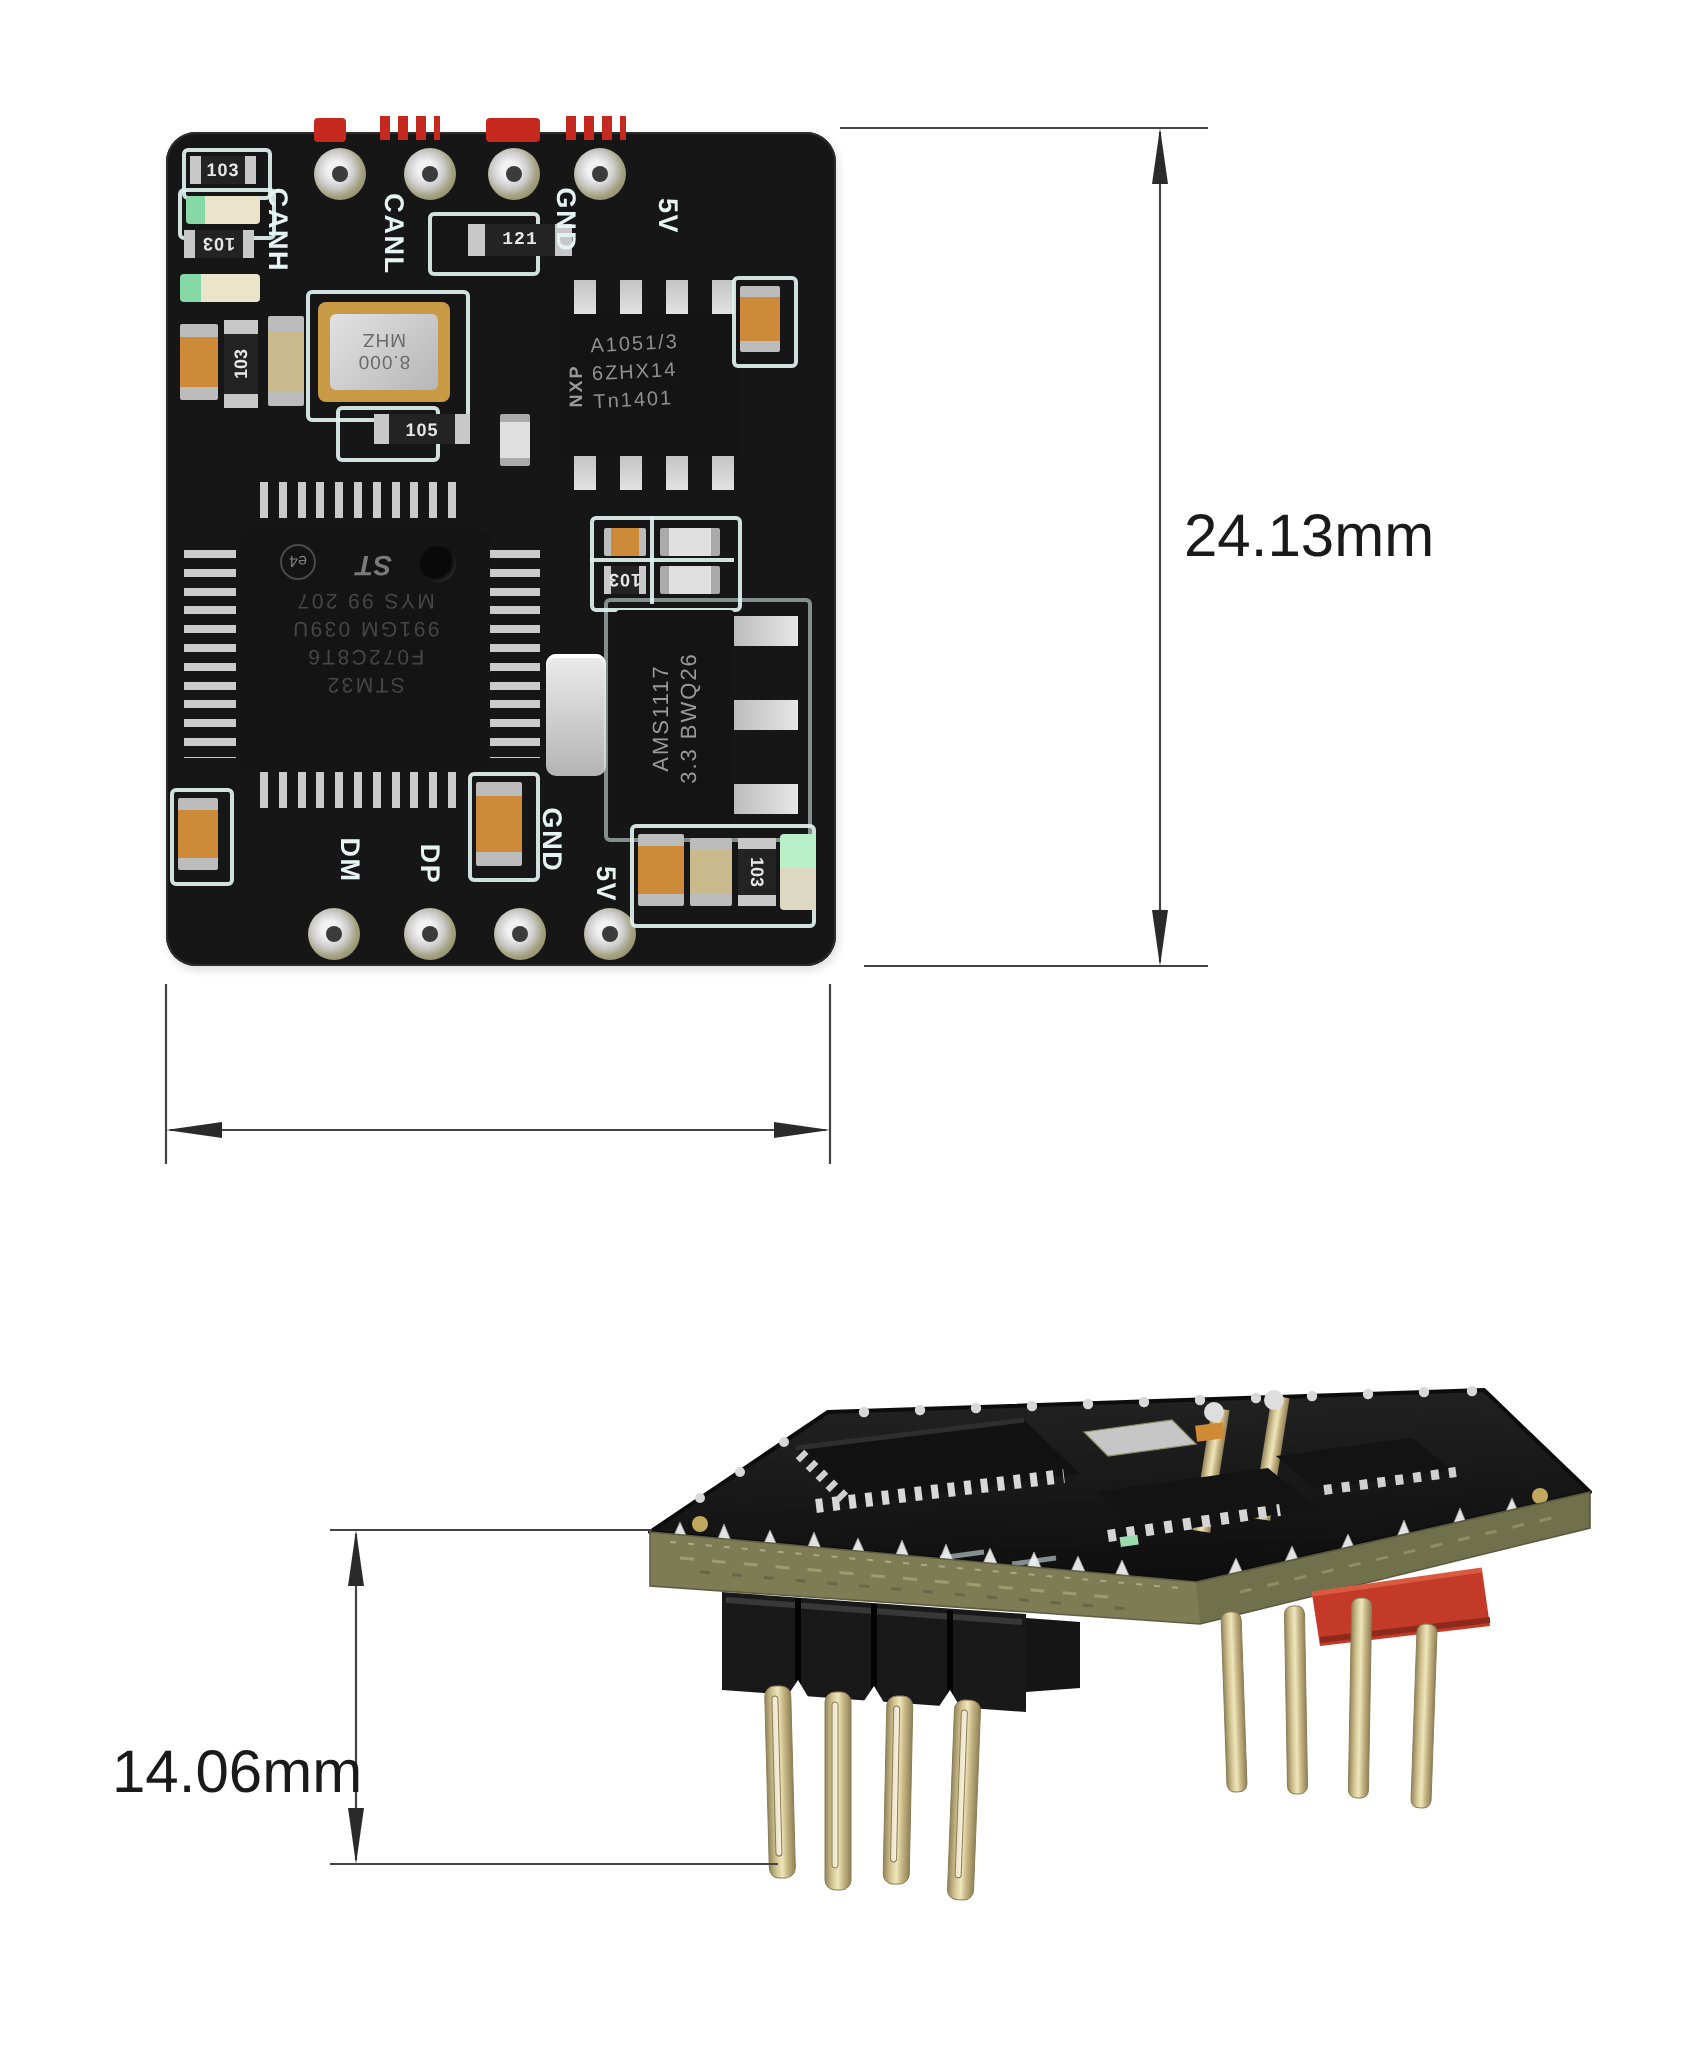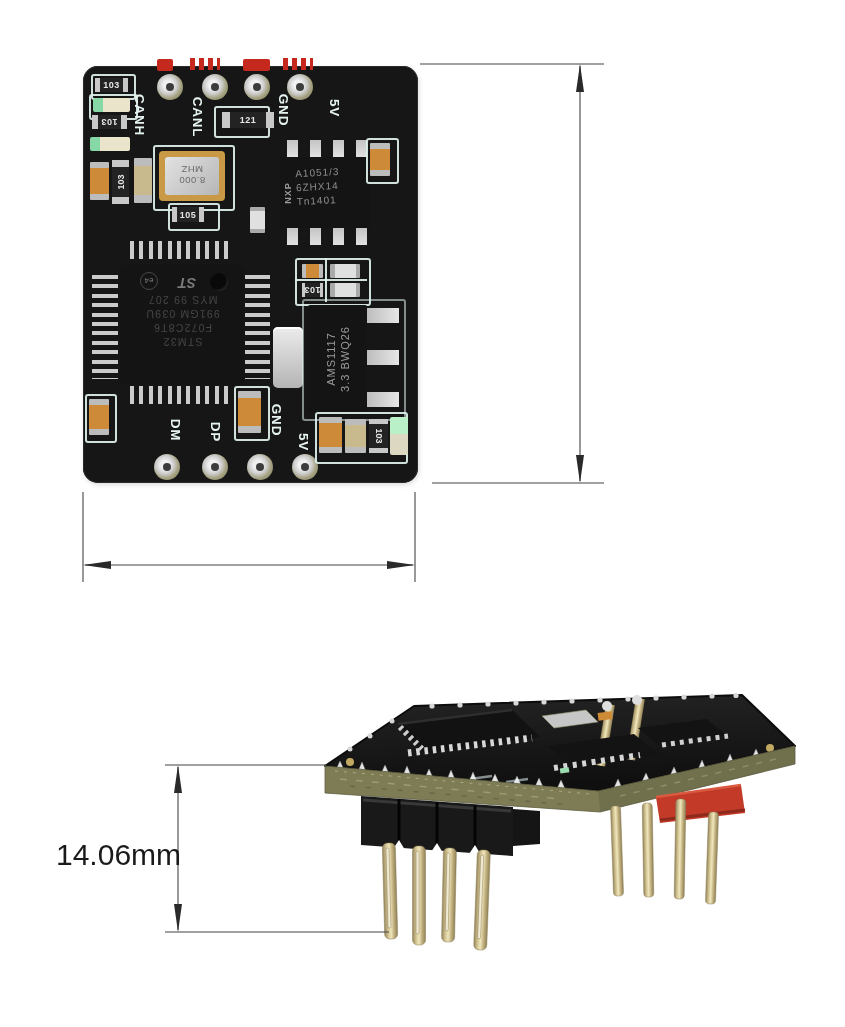--- a/index.html
+++ b/index.html
@@ -128,25 +128,25 @@
     <div class="silk" style="left:70px;top:79px;width:78px;height:62px;"></div>
     <div class="xtal" style="left:76px;top:85px;width:66px;height:50px;">
       <div class="xtal-in" style="left:6px;top:6px;width:54px;height:38px;">
         <div class="xtal-txt">
           <div>8.000</div>
           <div>MHZ</div>
         </div>
       </div>
     </div>
     <div class="silk" style="left:85px;top:137px;width:48px;height:24px;"></div>
-    <div class="res" style="left:89px;top:141px;width:32px;height:15px;">
+    <div class="res" style="left:104px;top:141px;width:48px;height:15px;">
         <span>105</span>
       </div>
     <div class="silk" style="left:131px;top:40px;width:52px;height:28px;"></div>
-    <div class="res" style="left:139px;top:46px;width:52px;height:16px;">
+    <div class="res" style="left:151px;top:46px;width:52px;height:16px;font-family:Liberation Mono, monospace;">
         <span>121</span>
       </div>
 
     <div class="chip" style="left:197px;top:91px;width:90px;height:71px;">
       <div class="npin" style="left:7px;top:-17px;"></div>
       <div class="npin" style="left:30px;top:-17px;"></div>
       <div class="npin" style="left:53px;top:-17px;"></div>
       <div class="npin" style="left:76px;top:-17px;"></div>
       <div class="npin" style="left:7px;top:71px;"></div>
       <div class="npin" style="left:30px;top:71px;"></div>
@@ -362,15 +362,16 @@
 
     <g stroke="#444444" stroke-width="1.1" fill="#2a2a2a">
       <line x1="165" y1="765" x2="326" y2="765"></line>
       <line x1="165" y1="932" x2="389" y2="932"></line>
       <line x1="178" y1="767" x2="178" y2="930"></line>
       <polygon points="178,765 174,793 182,793" stroke="none"></polygon>
       <polygon points="178,932 174,904 182,904" stroke="none"></polygon>
     </g>
   </svg>
 
-  <div class="dim" style="left:56px;top:838px;">14.06mm</div>
+  <div class="dim" style="left:592px;top:252px;">24.13mm</div>
+  <div class="dim" style="left:56px;top:870px;">14.06mm</div>
 
 </div>
 
 </body></html>

